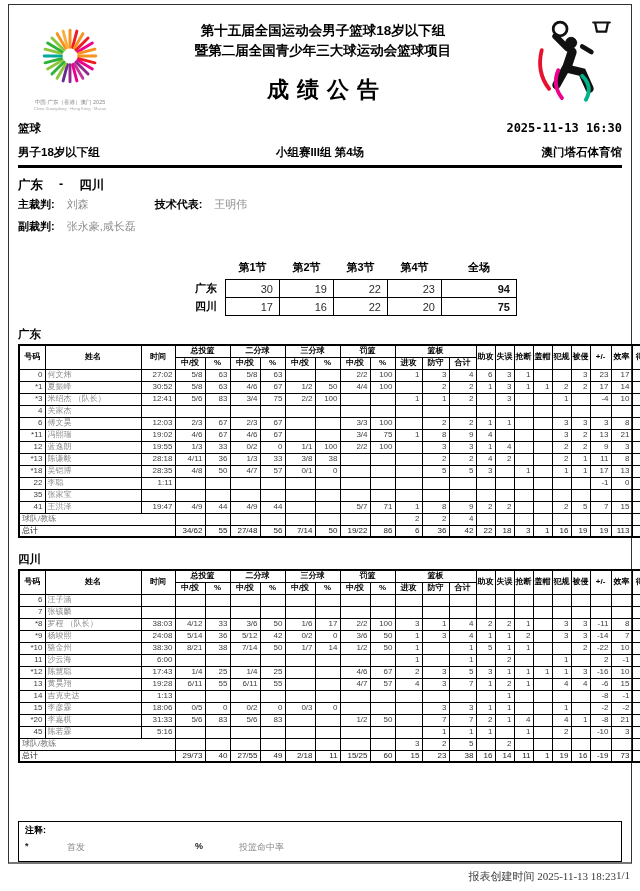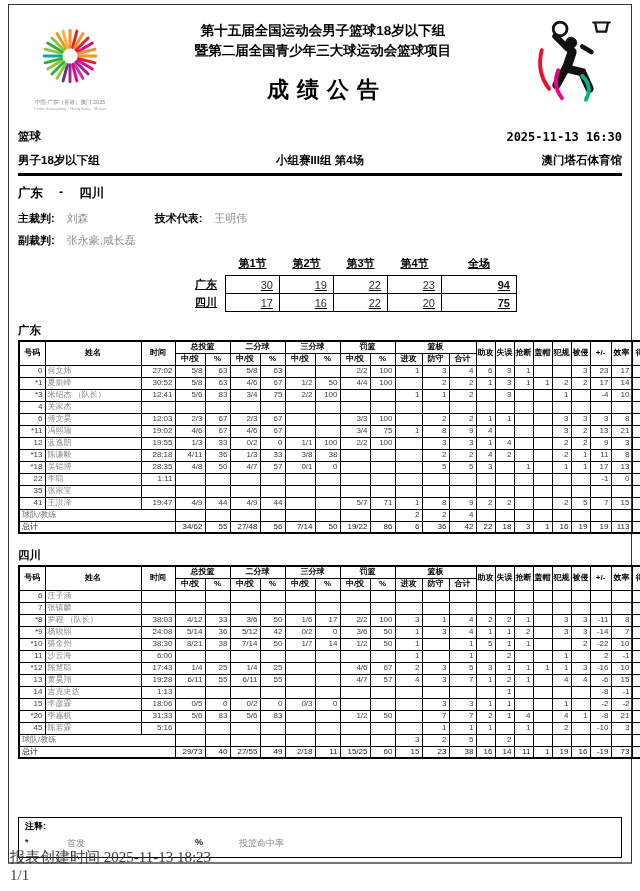--- a/index.html
+++ b/index.html
@@ -12,37 +12,37 @@
   .hdr{display:flex;align-items:flex-start;padding-top:8px;}
   .logo-l{width:104px;text-align:center;}
   .logo-l svg{display:block;margin:0 auto;}
   .logo-cap1{font-size:5.5px;color:#8a8a8a;line-height:1.3;}
   .logo-cap2{font-size:4.5px;color:#aaa;transform:scale(.9);}
   .titles{flex:1;text-align:center;padding-top:8px;}
   .t1,.t2{font-size:13.5px;font-weight:bold;line-height:1.5;}
   .report-title{font-size:22px;font-weight:bold;letter-spacing:8px;margin-top:13px;text-indent:8px;}
   .logo-r{width:98px;text-align:center;padding-top:2px;}
   
-  .meta1{display:flex;justify-content:space-between;align-items:center;margin-top:14px;gap:40px;}
+  .meta1{display:flex;justify-content:space-between;align-items:flex-start;margin-top:6px;gap:40px;}
   .meta1 .sport{font-weight:bold;font-size:11.5px;}
   .meta1 .dt{font-weight:bold;font-size:12px;font-family:"DejaVu Sans Mono",monospace;}
   .meta2{display:grid;grid-template-columns:1fr auto 1fr;margin-top:9px;font-weight:bold;font-size:11.5px;}
   .meta2 .r{text-align:right;}
   .thick{border-top:3px solid #000;margin-top:5px;}
   
   .match{margin-top:9px;font-size:11px;}
   .mrow1{display:grid;grid-template-columns:1fr auto 1fr;font-weight:bold;align-items:center;}
   .matchup{font-size:12.5px;display:flex;gap:16px;}
-  .officials{margin-top:9px;display:flex;align-items:center;}
+  .officials{margin-top:3px;display:flex;align-items:center;}
   .officials .lab{font-weight:bold;}
   .officials .nm{color:#8f8f8f;margin-left:12px;}
   .gap2{margin-left:66px;}
   .officials.second{margin-top:7px;}
   
-  .qblock{margin:7px 0 0 150px;font-size:11px;text-decoration:underline;}
+  .qblock{margin:25px 0 0 150px;font-size:11px;}
   table.quarters{border-collapse:collapse;}
   .quarters .hd td{border:none;font-weight:bold;text-align:center;padding:0 0 4px;}
   .quarters td{height:16px;}
   .quarters .lbl{border:none;font-weight:bold;text-align:right;padding-right:8px;width:48px;}
   .quarters .score{border:1px solid #000;width:41px;text-align:right;padding:0 6px;color:#2e2e2e;}
   .quarters .total{width:62px;font-weight:bold;color:#111;}
   
   .team-label{font-weight:bold;font-size:11.5px;margin:11px 0 2px;}
   .team-label.second{margin-top:14px;}
   table.stats{width:100%;border-collapse:collapse;table-layout:fixed;border:2px solid #000;}
@@ -55,22 +55,22 @@
   .stats tr.total-row td{color:#1c1c1c;}
   
   .notes{border:1px solid #000;margin-top:58px;padding:2px 6px 7px;font-size:9px;}
   .notes .nlabel{font-weight:bold;}
   .nrow{display:flex;margin-top:4px;}
   .nrow .sym{font-weight:bold;width:42px;color:#222;}
   .nrow .d1{width:128px;color:#8a8a8a;}
   .nrow .sym2{font-weight:bold;width:44px;color:#222;}
   .nrow .d2{color:#8a8a8a;}
   .pfooter{position:absolute;left:8px;right:8px;bottom:7px;display:flex;
-      justify-content:center;font-size:15px;color:#3a3a3a;
-      font-family:"Liberation Serif",serif;padding:0 2px;flex-direction:column;}
+      justify-content:flex-end;font-size:11px;color:#3a3a3a;
+      font-family:"Liberation Serif",serif;padding:0 2px;}
 </style>
 </head>
 <body>
 
 <div class="frame">
 
   <div class="hdr">
     <div class="logo-l">
       <svg width="86" height="86" viewBox="0 0 100 100">
         <g stroke-width="3.4" stroke-linecap="round" fill="none">

